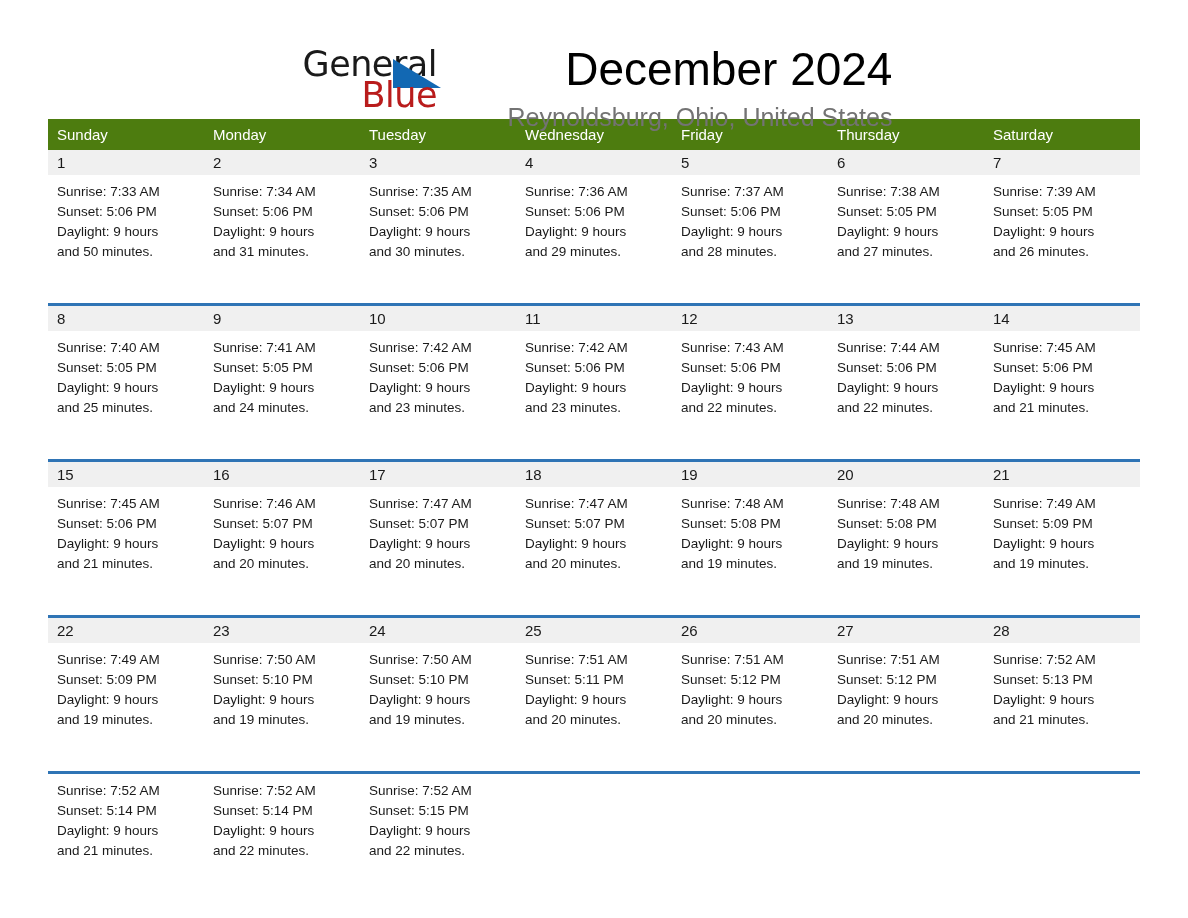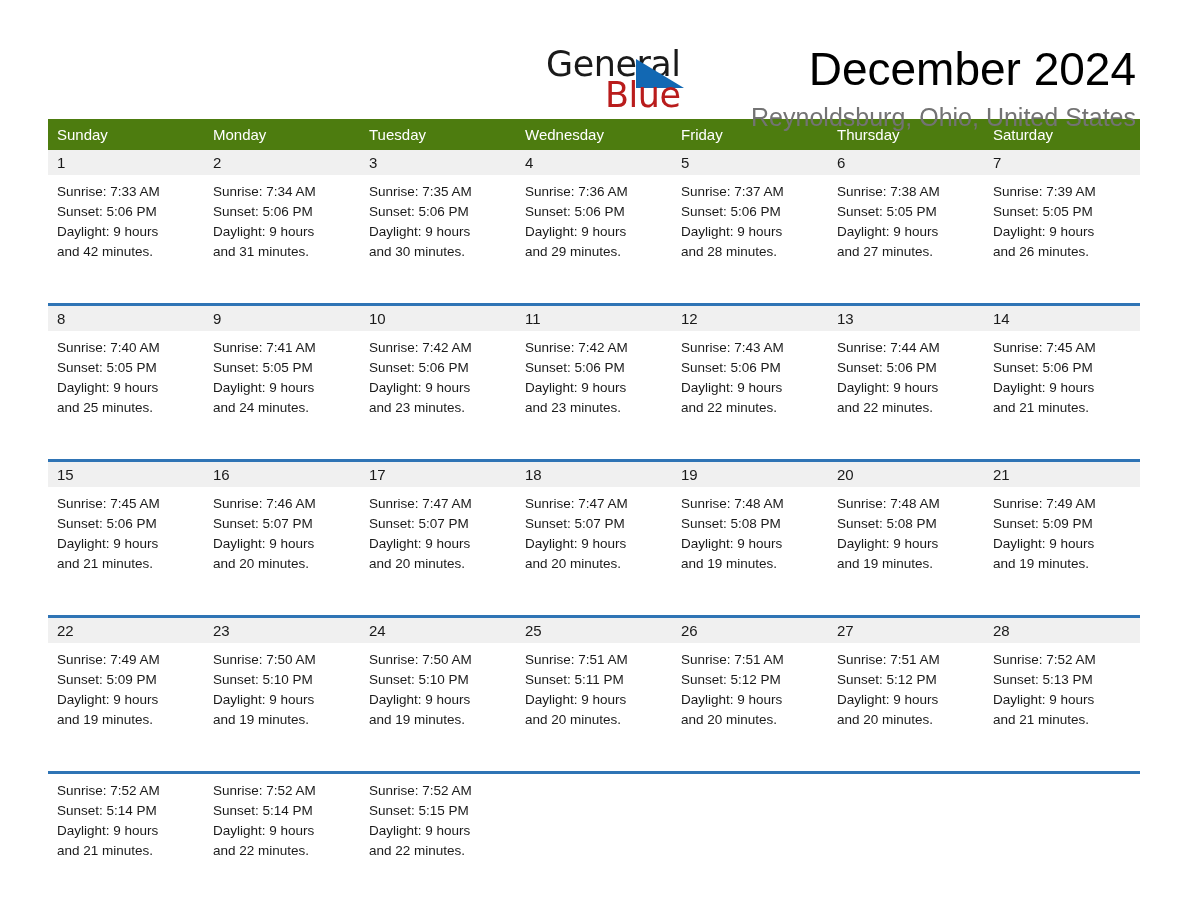--- a/index.html
+++ b/index.html
@@ -19,21 +19,21 @@
     position: relative;
     width: 1188px;
     height: 918px;
     padding: 0 48px;
   }
 
   
   .header {
     display: flex;
     align-items: flex-start;
-    justify-content: flex-end;
+    justify-content: center;
     padding-top: 44px;
     height: 110px;
   }
   .logo {
     position: relative;
     width: 200px;
     height: 74px;
     user-select: none;
   }
   .logo-general {
@@ -181,21 +181,21 @@
             <div class="daynum-cell">4</div>
             <div class="daynum-cell">5</div>
             <div class="daynum-cell">6</div>
             <div class="daynum-cell">7</div>
           </div>
           <div class="week-body">
             <div class="day-cell">
               <div class="day-line">Sunrise: 7:33 AM</div>
               <div class="day-line">Sunset: 5:06 PM</div>
               <div class="day-line">Daylight: 9 hours</div>
-              <div class="day-line">and 42 minutes.</div>
+              <div class="day-line">and 50 minutes.</div>
             </div>
             <div class="day-cell">
               <div class="day-line">Sunrise: 7:34 AM</div>
               <div class="day-line">Sunset: 5:06 PM</div>
               <div class="day-line">Daylight: 9 hours</div>
               <div class="day-line">and 31 minutes.</div>
             </div>
             <div class="day-cell">
               <div class="day-line">Sunrise: 7:35 AM</div>
               <div class="day-line">Sunset: 5:06 PM</div>

